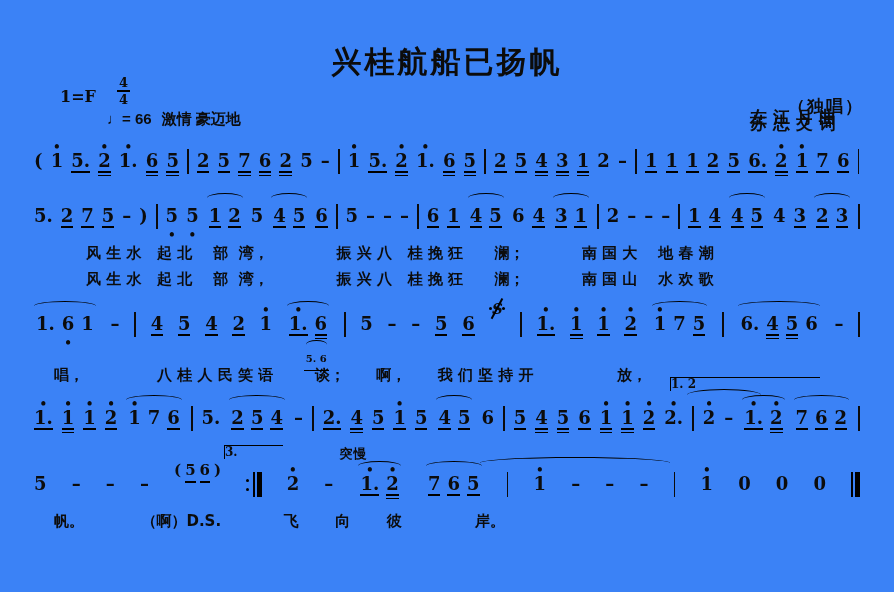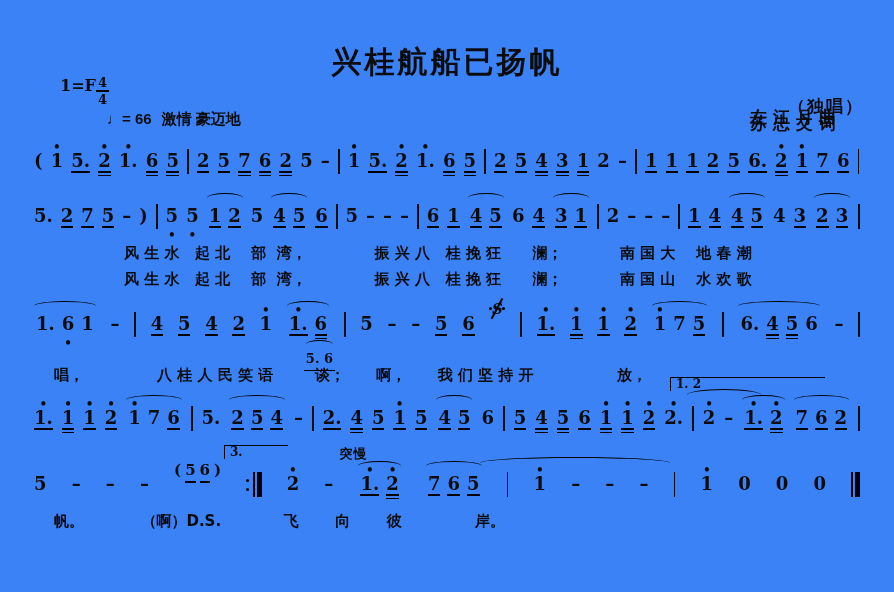--- a/index.html
+++ b/index.html
@@ -5,21 +5,21 @@
   html,body{margin:0;padding:0;background:#e9e9e7;}
   body{width:894px;height:592px;font-family:"Liberation Sans",sans-serif;color:#0c0c0c;overflow:hidden;}
   .sheet{position:relative;width:894px;height:592px;background:#3b82f6;box-sizing:border-box;padding:8px 30px 0 30px;}
 
   
   .title{text-align:center;font-size:30px;font-weight:bold;letter-spacing:3px;margin-top:34px;font-family:"DejaVu Sans",sans-serif;}
   .subtitle{text-align:right;font-size:17px;font-weight:bold;margin-top:12px;letter-spacing:2px;}
   .credit{position:absolute;right:52px;font-size:17px;font-weight:bold;letter-spacing:6px;}
   .credit.lyr{top:76px;margin-top:36px;}
   .credit.cmp{top:106px;}
-  .keysig{position:absolute;left:60px;top:76px;display:flex;align-items:flex-start;gap:0;font-weight:bold;font-size:16px;font-family:"DejaVu Serif",serif;}
+  .keysig{position:absolute;left:60px;top:76px;display:flex;align-items:flex-end;gap:21px;font-weight:bold;font-size:16px;font-family:"DejaVu Serif",serif;}
   .ts{display:inline-flex;flex-direction:column;align-items:center;line-height:1;font-size:13px;font-weight:bold;}
   .ts-rule{width:13px;height:2px;background:#000;margin:1px 0;}
   .temposig{position:absolute;left:60px;top:110px;font-size:15px;font-weight:bold;display:flex;gap:10px;margin-left:47px;}
 
   
   #music{margin-top:26px;}
   .m-line{position:relative;margin:0 4px;}
   .notes-row{display:flex;justify-content:space-between;align-items:flex-start;position:relative;}
   .note{display:inline-flex;flex-direction:column;align-items:center;font-family:"DejaVu Serif",serif;font-weight:bold;}
   .dots-top{height:7px;font-size:12px;line-height:6px;text-align:center;}
@@ -36,29 +36,29 @@
   .segno{position:relative;display:inline-block;width:16px;height:20px;margin-top:-8px;font-family:"DejaVu Serif",serif;font-style:italic;font-weight:bold;font-size:15px;line-height:20px;text-align:center;}
   .segno::before{content:"";position:absolute;left:7px;top:-2px;width:1.5px;height:23px;background:#000;transform:rotate(28deg);}
   .segno::after{content:"";position:absolute;left:0;top:8px;width:3px;height:3px;border-radius:50%;background:#000;box-shadow:13px 0 0 #000;}
   .bar-grp{display:inline-flex;align-items:center;gap:2.5px;margin-top:5px;height:25px;}
   .bar-grp .thin{width:1.8px;height:25px;background:#000;}
   .bar-grp .thick{width:4.5px;height:25px;background:#000;}
   .rdots{display:flex;flex-direction:column;gap:6px;margin-right:1px;}
   .rdots i{width:3px;height:3px;background:#000;border-radius:50%;}
 
   
-  .ov-volta{position:absolute;border-left:1.8px solid #000;border-top:1.8px solid #000;height:13px;font-size:12px;font-weight:bold;padding-left:5px;line-height:13px;font-family:"DejaVu Serif",serif;}
+  .ov-volta{position:absolute;border-left:1.8px solid #000;border-top:1.8px solid #000;height:13px;font-size:12px;font-weight:bold;line-height:13px;font-family:"DejaVu Serif",serif;}
   .ov-tie{position:absolute;height:11px;border-top:1.8px solid #000;border-radius:50% 50% 0 0;}
   .ov-text{position:absolute;font-size:13px;font-weight:bold;letter-spacing:1px;}
-  .ov-small{position:absolute;font-size:13px;font-weight:bold;font-family:"DejaVu Serif",serif;border-bottom:1.5px solid #000;padding:0 2px;}
+  .ov-small{position:absolute;font-size:10px;font-weight:bold;font-family:"DejaVu Serif",serif;border-bottom:1.5px solid #000;padding:0 2px;}
   .ov-small::before{content:"";position:absolute;left:2px;right:2px;top:-7px;height:8px;border-top:1.6px solid #000;border-radius:50% 50% 0 0;}
 
   
   .lyric-row{white-space:pre;font-size:15px;font-weight:bold;line-height:23px;margin-top:3px;position:relative;font-family:"DejaVu Sans",sans-serif;}
-  .indent-lg{margin-left:90px;}
+  .indent-lg{margin-left:52px;}
   .indent-sm{margin-left:20px;}
   .gap-top{margin-top:17px;}
 
   .mb1{margin-bottom:15px;} .mb2{margin-bottom:16px;} .mb3{margin-bottom:8px;}
   .mt1{margin-top:14px;} .mt2{margin-top:26px;}
 </style>
 </head>
 <body>
 
 <div class="sheet">

